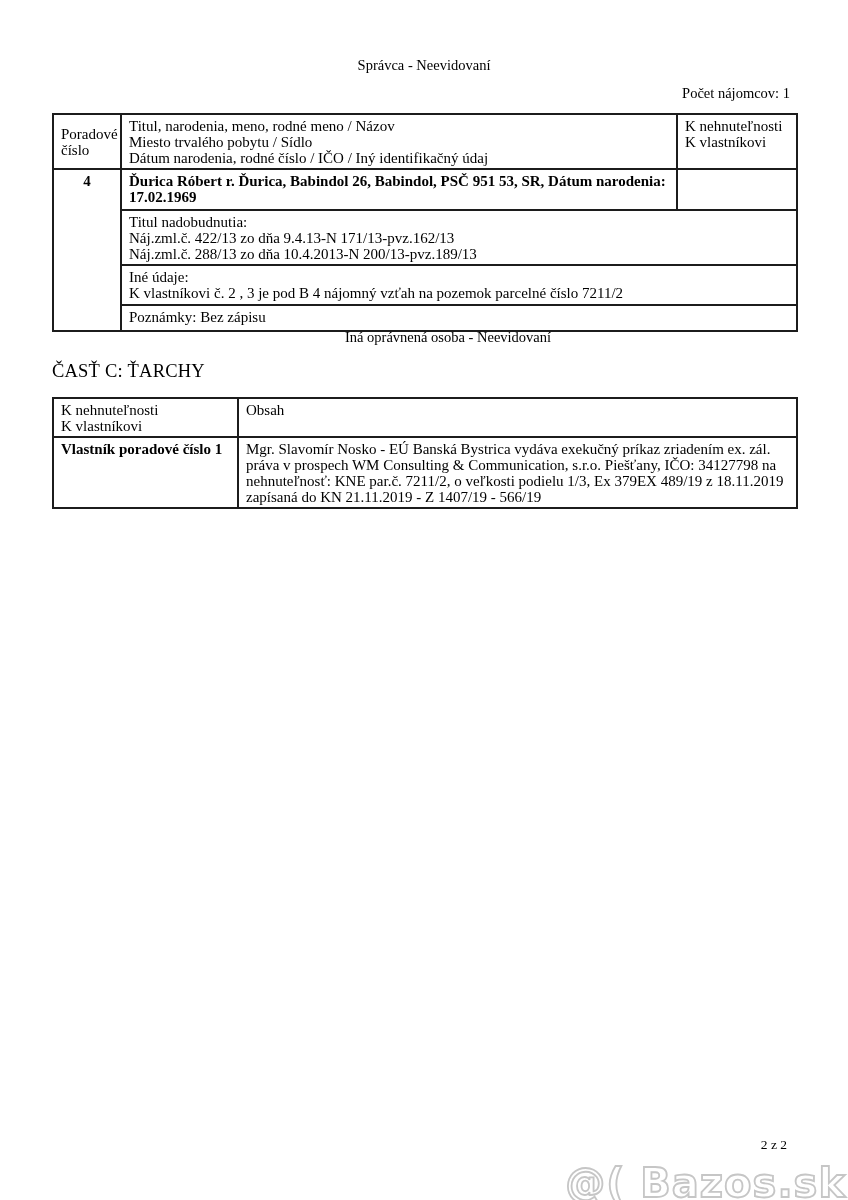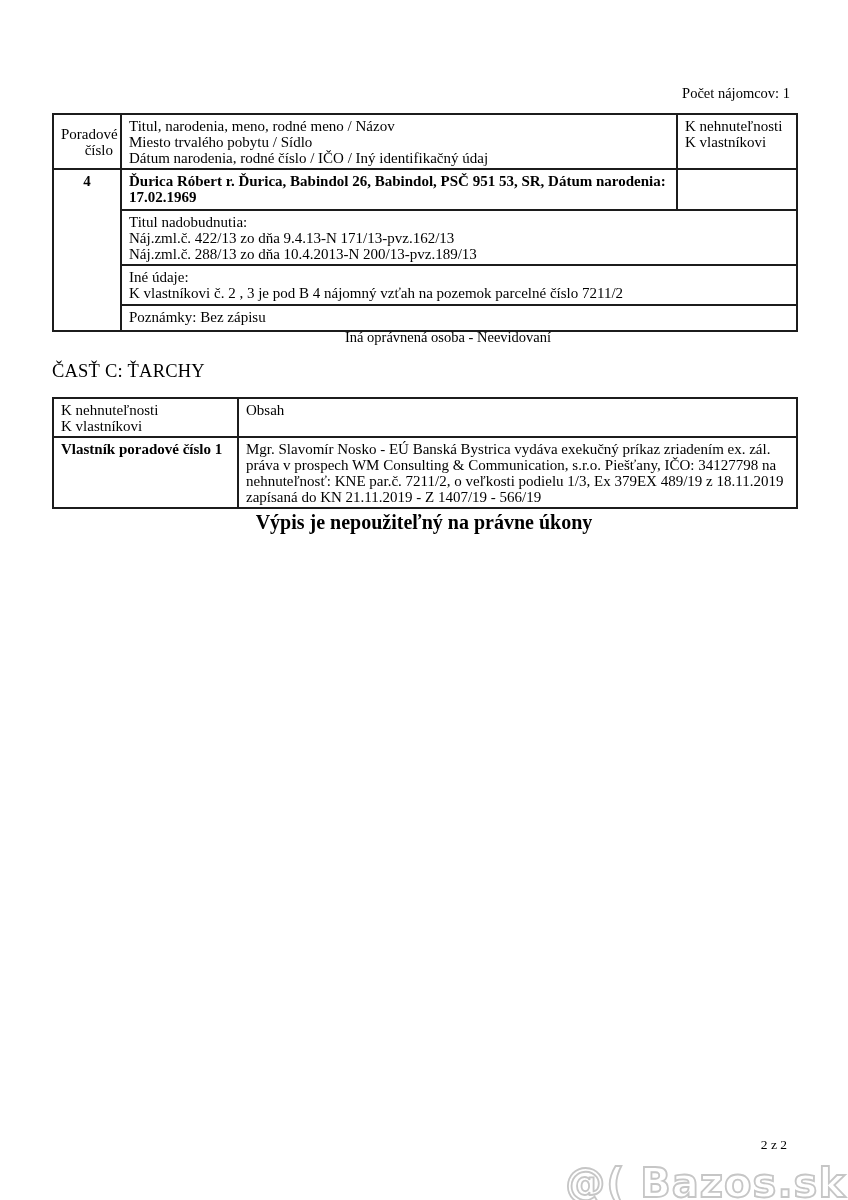--- a/index.html
+++ b/index.html
@@ -37,21 +37,21 @@
     vertical-align: top;
     padding: 3px 7px 2px 7px;
   }
   .t1 { top: 113px; }
   .t2 { top: 397px; }
   .t1 .c1 { width: 68px; }
   .t1 .c2 { width: 556px; }
   .t1 .c3 { width: 120px; }
   .t2 .c1 { width: 185px; }
   .t2 .c2 { width: 559px; }
-  .hdr-center { text-align: right; vertical-align: middle !important; font-family: Liberation Serif, serif; }
+  .hdr-center { text-align: left; vertical-align: middle !important; font-family: Liberation Serif, serif; }
   .bold { font-weight: bold; }
   .num-cell { text-align: center; font-weight: bold; }
   tr.h53 { height: 53px; }
   tr.h41 { height: 41px; }
   tr.h48 { height: 48px; }
   tr.h40 { height: 40px; }
   tr.h26 { height: 26px; }
   tr.h39 { height: 39px; }
   tr.h67 { height: 67px; }
 
@@ -66,20 +66,21 @@
     color: #ffffff;
     -webkit-text-stroke: 1.8px #c6c6c6;
     white-space: nowrap;
   }
 </style>
 </head>
 <body>
 
 <div class="page">
 
+  <div class="center-line header-line">Správca - Neevidovaní</div>
 
   <div class="tenant-count">Počet nájomcov: 1</div>
 
   <table class="doc t1">
     <tbody>
         <tr class="h53">
       <td class="c1 hdr-center">
         <div>Poradové</div>
         <div>číslo</div>
       </td>
@@ -130,19 +131,18 @@
       </td>
       <td class="c2">Obsah</td>
     </tr>
     <tr class="h67">
       <td class="c1 bold">Vlastník poradové číslo 1</td>
       <td class="c2">Mgr. Slavomír Nosko - EÚ Banská Bystrica vydáva exekučný príkaz zriadením ex. zál. práva v prospech WM Consulting &amp; Communication, s.r.o. Piešťany, IČO: 34127798 na nehnuteľnosť: KNE par.č. 7211/2, o veľkosti podielu 1/3, Ex 379EX 489/19 z 18.11.2019 zapísaná do KN 21.11.2019 - Z 1407/19 - 566/19</td>
     </tr>
   </tbody>
     </table>
 
-  <div class="center-line footer-notice">Výpis je nepoužiteľný na právne úkony</div>
 
   <div class="page-number">2 z 2</div>
 
   <div class="watermark">@( Bazos.sk</div>
 
 </div>
 
 </body></html>

